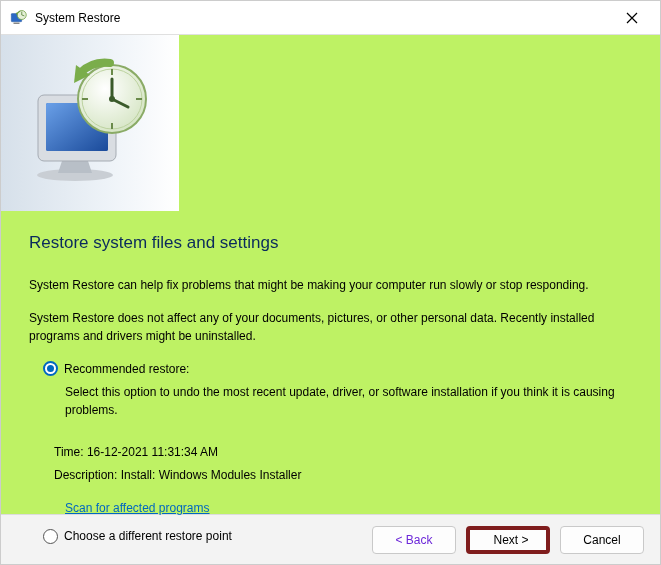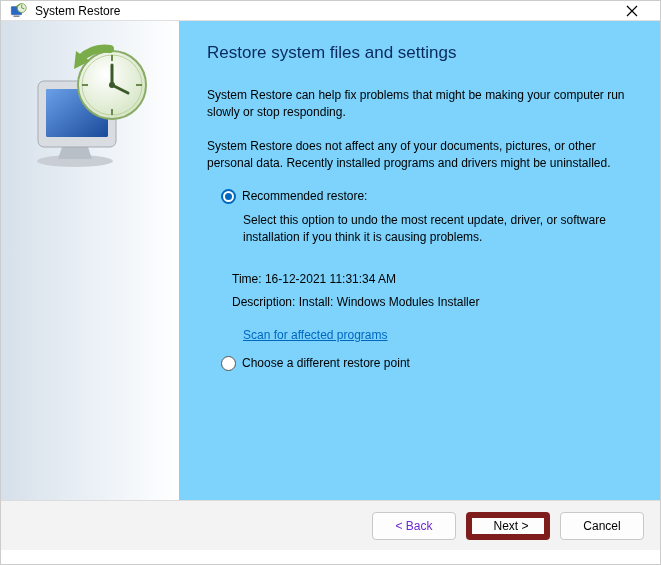--- a/index.html
+++ b/index.html
@@ -8,21 +8,21 @@
       font-size: 12px;
       background: #fff;
       width: 661px;
       height: 565px;
       overflow: hidden;
       border: 1px solid #ccc;
     }
     .titlebar {
       display: flex;
       align-items: center;
-      height: 20px;
+      height: 34px;
       padding: 0 8px;
       border-bottom: 1px solid #e0e0e0;
       background: #fff;
     }
     .titlebar .app-icon {
       width: 18px;
       height: 18px;
       margin-right: 8px;
     }
     .titlebar .title {
@@ -35,21 +35,22 @@
       height: 30px;
       display: flex;
       align-items: center;
       justify-content: center;
       cursor: pointer;
     }
     .titlebar .close svg { width: 12px; height: 12px; }
     .body-area {
       display: flex;
       height: calc(100% - 34px - 50px);
-      background: #7dd3fc;
+      background: #bef264;
+      flex-direction: column;
     }
     .sidebar {
       width: 178px;
       background: linear-gradient(to right, #d6e0ea 0%, #eef3f8 60%, #ffffff 100%);
       padding: 18px 8px;
       display: flex;
       justify-content: center;
       align-items: flex-start;
     }
     .content {
@@ -136,21 +137,21 @@
       border: 1px solid #c9c9c9;
       border-radius: 4px;
       cursor: pointer;
       padding: 0 14px;
     }
     .footer button:disabled {
       color: #6d28d9;
       cursor: default;
     }
     .footer button.primary {
-      border: 6px solid #7f1d1d;
+      border: 4px solid #7f1d1d;
       padding-left: 20px;
     }
   </style>
 </head>
 <body>
 
 <div class="titlebar">
   <span class="app-icon">
     <svg viewBox="0 0 24 24">
       <rect x="3" y="6" width="14" height="11" rx="1" fill="#2b68c4" stroke="#1a4a8f" stroke-width="0.5"></rect>

